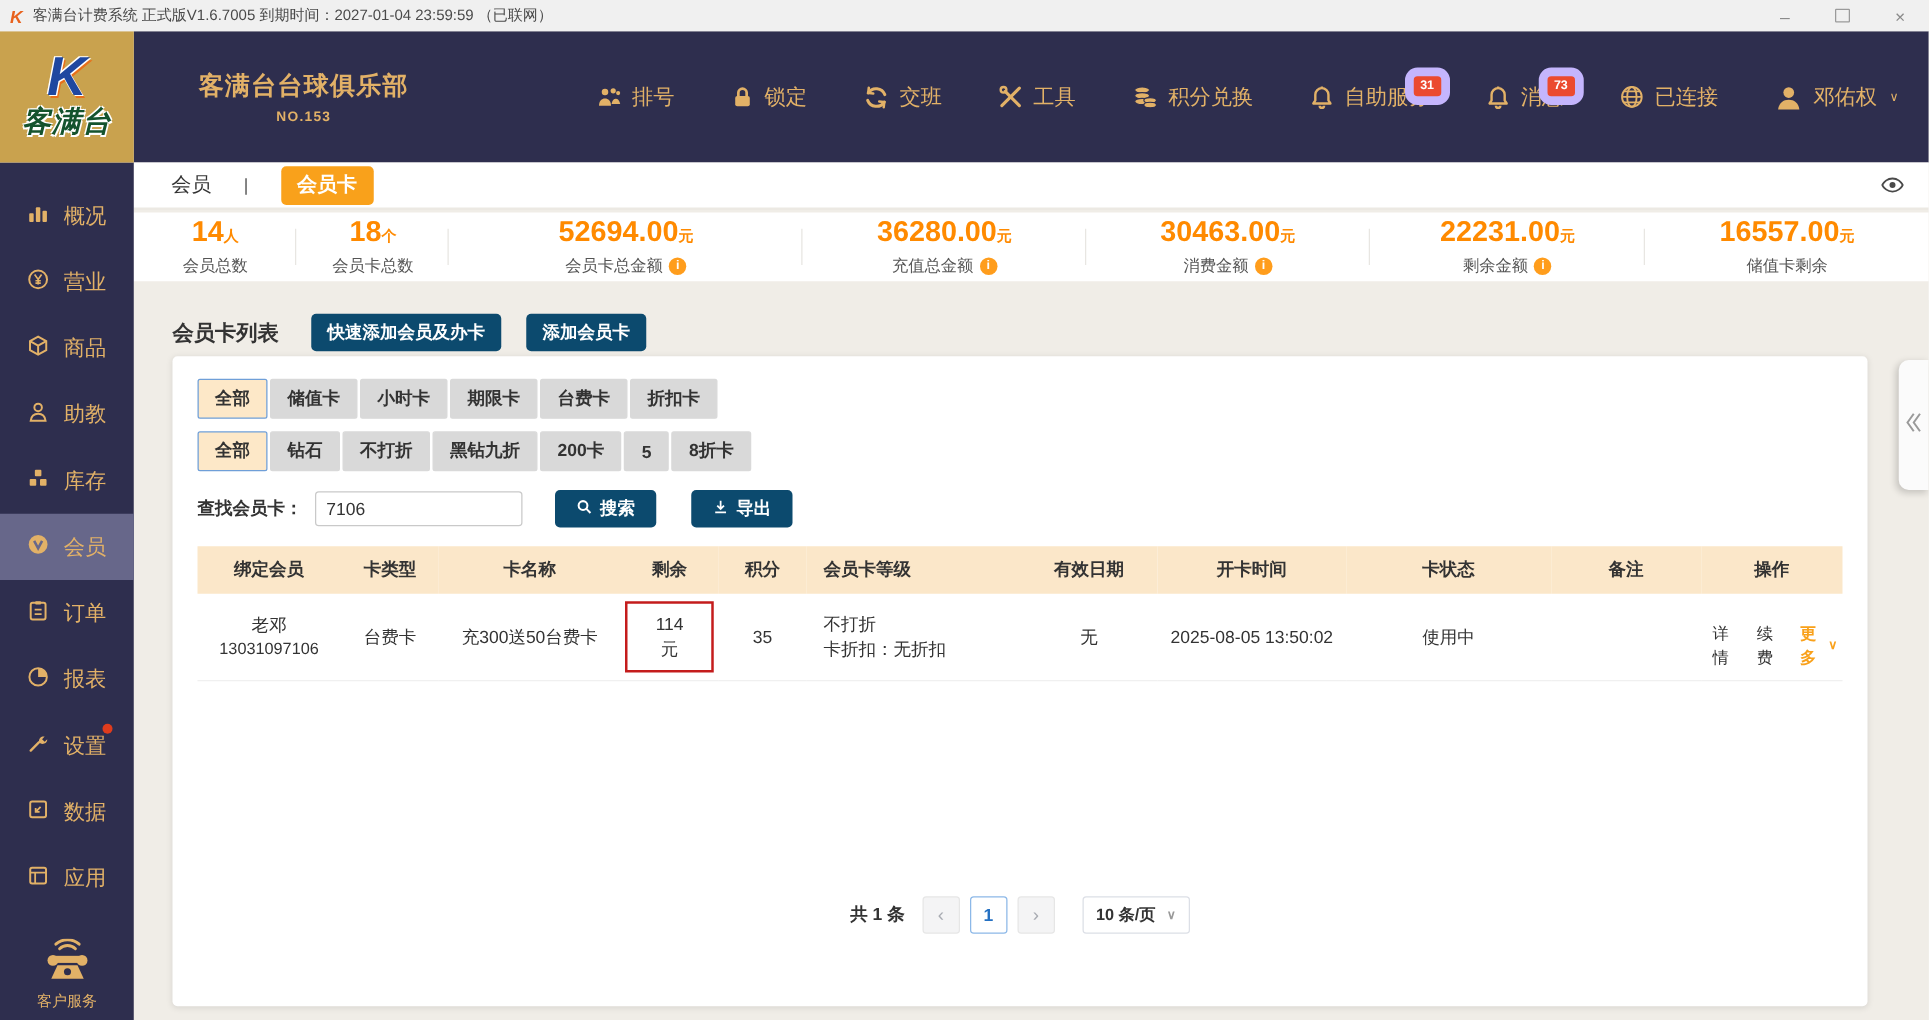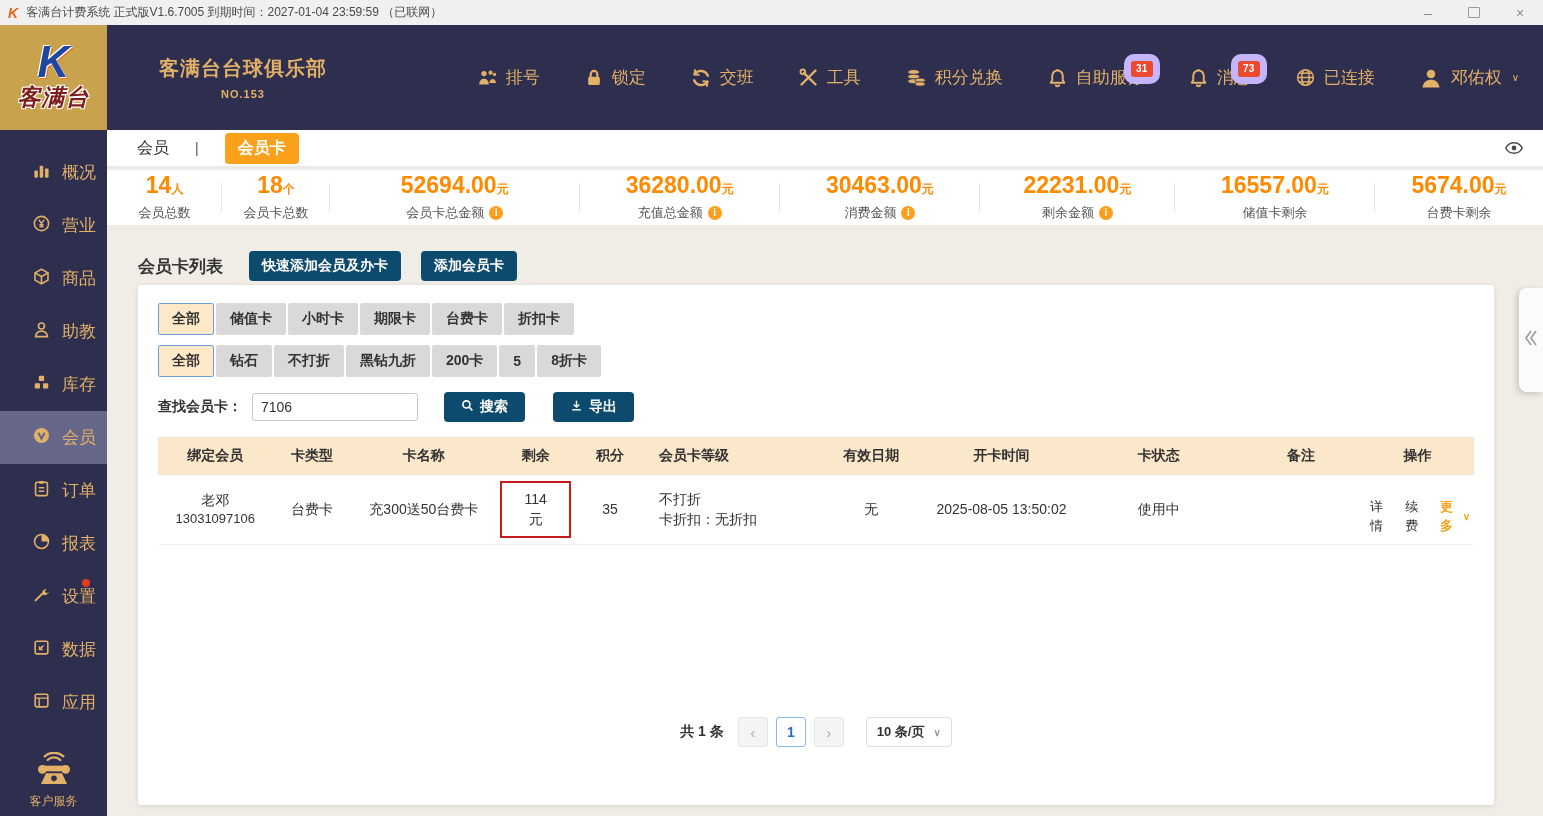--- a/index.html
+++ b/index.html
@@ -15,39 +15,39 @@
   .titlebar .tb-title{font-size:12px;color:#4a4a4a;}
   .tb-controls{margin-left:auto;display:flex;align-items:center;gap:0;}
   .tb-btn{width:46px;height:25px;display:flex;align-items:center;justify-content:center;
     color:#8a8a8a;font-size:14px;cursor:pointer;}
   .tb-max-box{width:10px;height:9px;border:1px solid #9a9a9a;display:inline-block;border-radius:1px;}
   
   .logo-block{position:absolute;left:0;top:25px;width:107px;height:105px;background:#c9a24e;
     display:flex;flex-direction:column;align-items:center;justify-content:center;z-index:20;}
   .logo-k{font-size:44px;line-height:40px;font-weight:bold;font-style:italic;color:#1f47a0;
     text-shadow:1px 1px 0 #fff,-1px -1px 0 #fff,2px 2px 0 #e8701a;}
-  .logo-name{font-size:23px;font-weight:bold;font-style:italic;color:#7f1d1d;letter-spacing:1px;
+  .logo-name{font-size:23px;font-weight:bold;font-style:italic;color:#14532d;letter-spacing:1px;
     text-shadow:1px 1px 0 #fff,-1px -1px 0 #fff,1px -1px 0 #fff,-1px 1px 0 #fff;}
   
   .header{position:absolute;left:107px;top:25px;right:0;height:105px;background:#2e2e4e;
     display:flex;align-items:center;box-sizing:border-box;}
   .club{margin-left:52px;text-align:center;}
   .club-name{font-size:20px;font-weight:bold;color:#e2b167;letter-spacing:1px;}
   .club-no{font-size:11px;font-weight:bold;color:#e2b167;margin-top:6px;letter-spacing:1px;}
   .hnav{margin-left:auto;display:flex;align-items:center;gap:44px;padding-right:24px;}
   .nav-item{display:flex;align-items:center;gap:8px;color:#e2b167;font-size:17px;cursor:pointer;position:relative;}
   .nav-item svg{display:block;}
   .nav-badge{position:absolute;top:-12px;right:-16px;min-width:14px;height:16px;padding:0 4px;
     background:#eb4a2f;border:7px solid #c4b5fd;border-radius:10px;color:#fff;font-size:10px;
     line-height:16px;text-align:center;font-weight:bold;}
   .nav-caret{font-size:10px;color:#e2b167;margin-left:2px;}
   
   .sidebar{position:absolute;left:0;top:130px;width:107px;bottom:0;background:#2e2e4e;
     display:flex;flex-direction:column;padding-top:16px;box-sizing:border-box;z-index:10;}
-  .side-item{height:53px;display:flex;align-items:center;gap:11px;padding-left:32px;
+  .side-item{height:53px;display:flex;align-items:center;gap:11px;padding-left:21px;
     color:#e2b167;font-size:17px;cursor:pointer;position:relative;box-sizing:border-box;}
   .side-item.active{background:#67678a;}
   .side-dot{position:absolute;top:9px;left:82px;width:8px;height:8px;border-radius:50%;background:#e03c1d;}
   .side-footer{margin-top:auto;margin-bottom:6px;display:flex;flex-direction:column;align-items:center;gap:3px;
     color:#e2b167;cursor:pointer;}
   .side-footer .sf-label{font-size:12px;color:#e2b167;}
   
   .tabbar{position:absolute;left:107px;top:130px;right:0;height:38px;background:#fff;
     border-bottom:2px solid #ece9e3;display:flex;align-items:center;box-sizing:border-box;padding-left:30px;}
   .tab-plain{font-size:16px;color:#333;cursor:pointer;}
@@ -388,26 +388,20 @@
     <div class="stat-num"><span>22231.00</span><span class="unit">元</span></div>
     <div class="stat-label">
         <span>剩余金额</span>
         <i class="info-i">i</i>
       </div>
   </div>
   <div class="stat s7">
     <div class="stat-num"><span>16557.00</span><span class="unit">元</span></div>
     <div class="stat-label">
         <span>储值卡剩余</span>
-      </div>
-  </div>
-  <div class="stat s8">
-    <div class="stat-num"><span>5674.00</span><span class="unit">元</span></div>
-    <div class="stat-label">
-        <span>台费卡剩余</span>
       </div>
   </div>
 </div>
 
 <div class="content">
 
   <div class="section-hd">
     <span class="section-title">会员卡列表</span>
     <button class="btn-orange">快速添加会员及办卡</button>
     <button class="btn-orange" style="margin-left:-6px;">添加会员卡</button>

